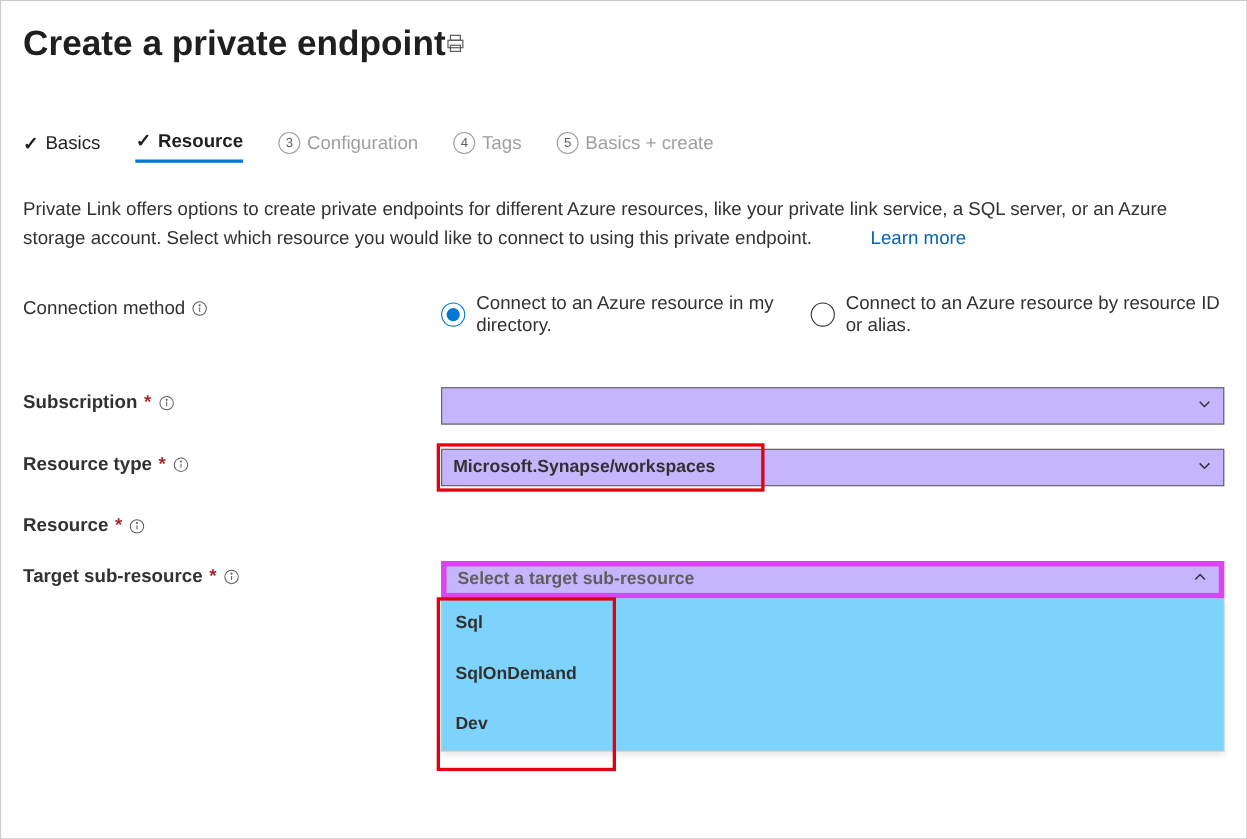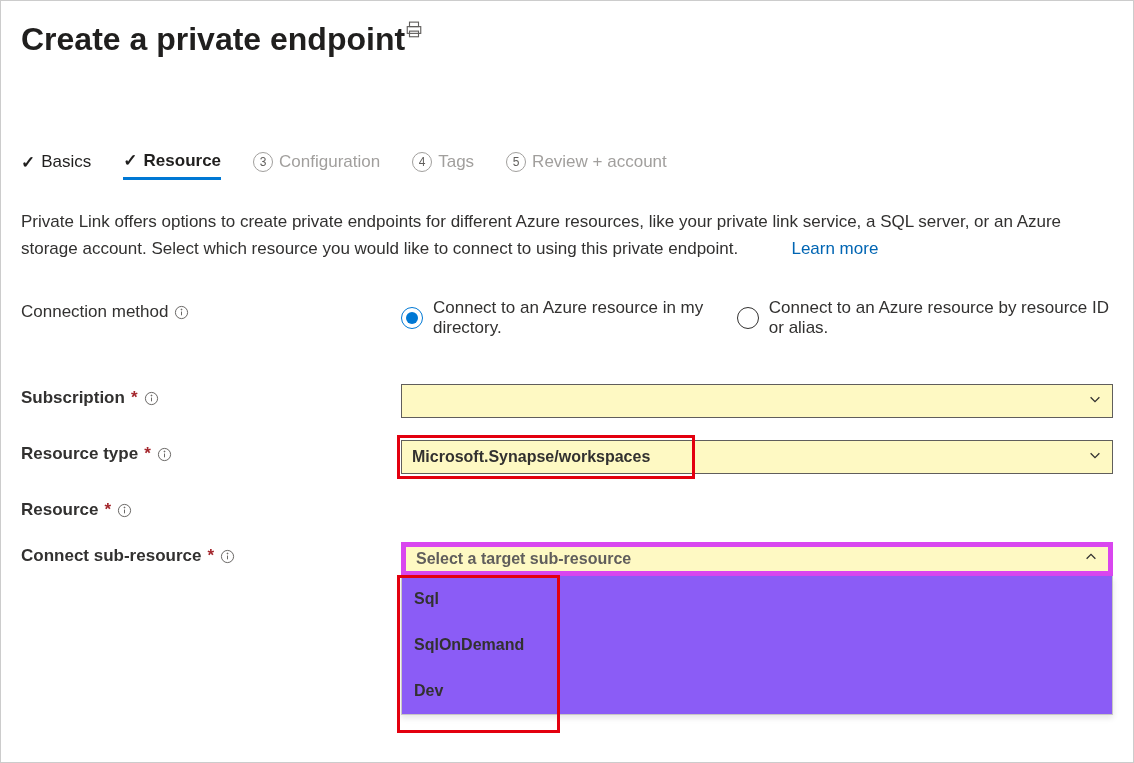--- a/index.html
+++ b/index.html
@@ -13,21 +13,22 @@
   }
   .container {
     border: 1px solid #ccc;
     width: 1134px;
     height: 763px;
     padding: 20px 20px 20px 20px;
     position: relative;
   }
   .header {
     display: flex;
-    margin-bottom: 92px;
+    align-items: center;
+    margin-bottom: 60px;
   }
   .page-title {
     font-size: 32px;
     font-weight: 600;
     color: #201f1e;
   }
   .print-icon {
     color: #605e5c;
     display: inline-flex;
   }
@@ -134,39 +135,39 @@
   
   .dropdown {
     border: 1px solid #605e5c;
     height: 34px;
     display: flex;
     align-items: center;
     justify-content: space-between;
     padding: 0 10px;
     font-size: 16px;
     color: #323130;
-    background: #fef9c3;
+    background: #c4b5fd;
     cursor: pointer;
   }
   .dropdown.open { border: 5px solid #d946ef; }
   .dropdown .placeholder { color: #605e5c; }
   .chevron { color: #323130; }
   .highlight-wrap {
     position: relative;
   }
   .red-box {
     position: absolute;
     border: 3px solid #e3000f;
     pointer-events: none;
   }
   
   .dropdown-list {
     border: 1px solid #c8c6c4;
     border-top: none;
-    background: #8b5cf6;
+    background: #7dd3fc;
     box-shadow: 0 3px 6px rgba(0,0,0,0.1);
   }
   .dropdown-item {
     padding: 14px 12px;
     font-size: 16px;
     color: #323130;
     cursor: pointer;
   }
 </style>
 </head>
@@ -197,21 +198,21 @@
     <div class="tab future">
       <span class="step-num">3</span>
       <span>Configuration</span>
     </div>
     <div class="tab future">
       <span class="step-num">4</span>
       <span>Tags</span>
     </div>
     <div class="tab future">
       <span class="step-num">5</span>
-      <span>Review + account</span>
+      <span>Basics + create</span>
     </div>
   </div>
 
   <div class="desc">
     <span>Private Link offers options to create private endpoints for different Azure resources, like your private link service, a SQL server, or an Azure storage account. Select which resource you would like to connect to using this private endpoint.</span>
     &nbsp;&nbsp;<a href="#">Learn more</a>
   </div>
 
   <div class="form-row">
     <div class="form-label">
@@ -300,21 +301,21 @@
             <circle cx="8" cy="8" r="6.5"></circle>
             <line x1="8" y1="7" x2="8" y2="11"></line>
             <circle cx="8" cy="4.8" r="0.5" fill="currentColor"></circle>
           </svg>
       </span>
     </div>
   </div>
 
   <div class="form-row tight" style="margin-bottom:0;">
     <div class="form-label">
-      <span>Connect sub-resource</span>
+      <span>Target sub-resource</span>
       <span class="req">*</span>
       <span class="info-icon">
         <svg width="15" height="15" viewBox="0 0 16 16" fill="none" stroke="currentColor" stroke-width="1">
             <circle cx="8" cy="8" r="6.5"></circle>
             <line x1="8" y1="7" x2="8" y2="11"></line>
             <circle cx="8" cy="4.8" r="0.5" fill="currentColor"></circle>
           </svg>
       </span>
     </div>
     <div class="form-control highlight-wrap">

